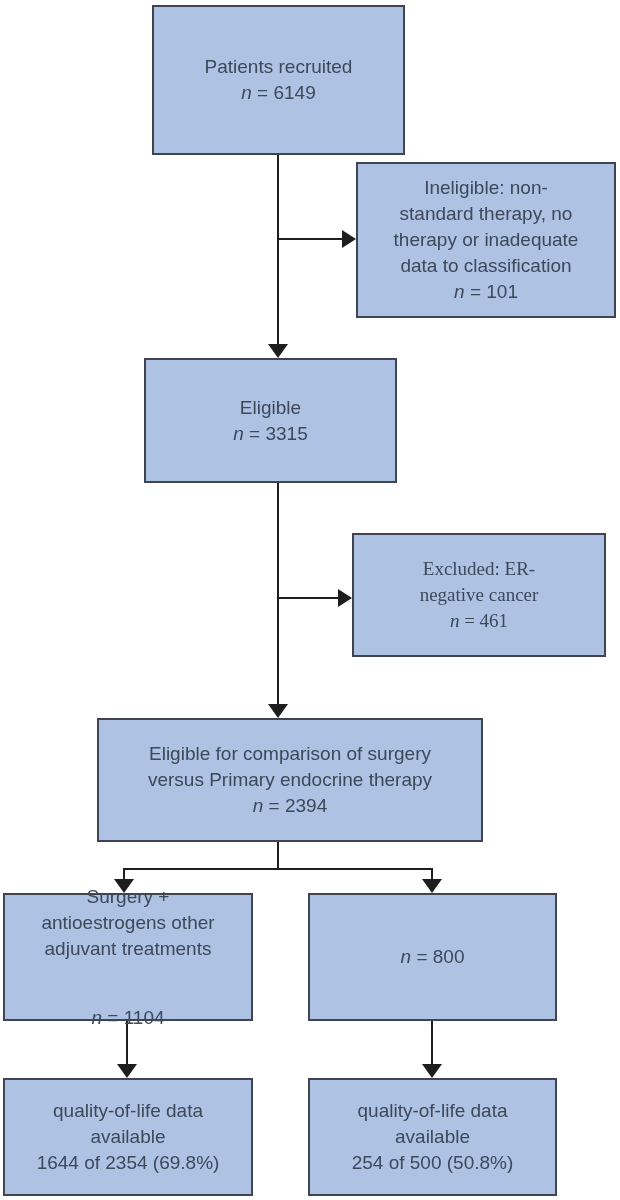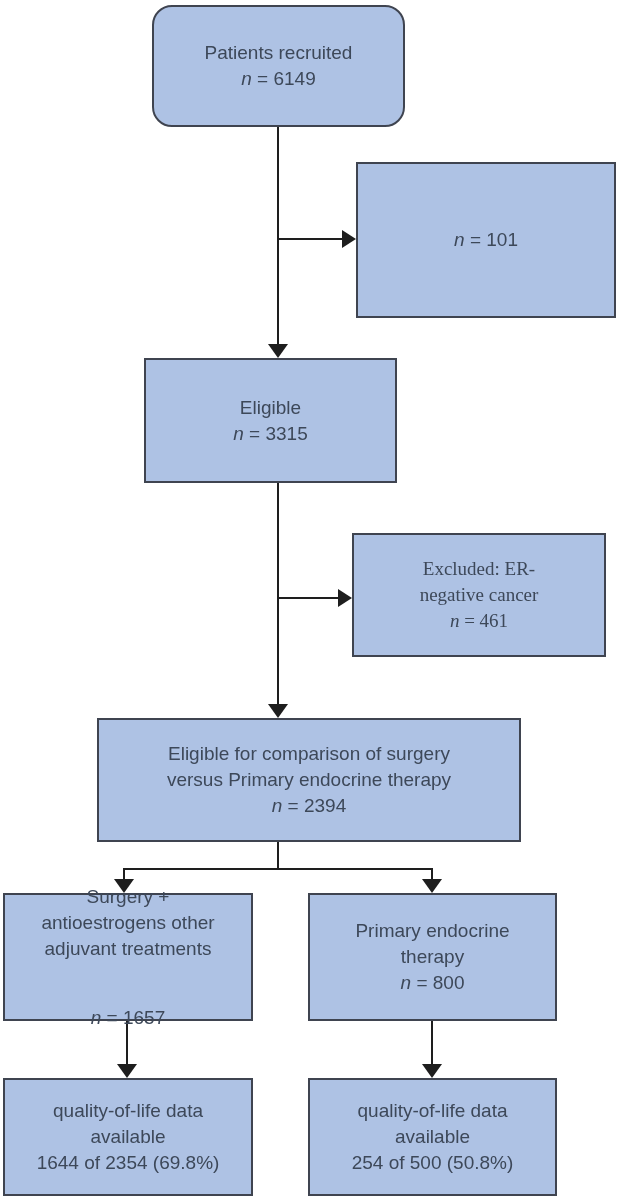--- a/index.html
+++ b/index.html
@@ -28,25 +28,25 @@
     align-items:center;
     justify-content:center;
     text-align:center;
     font-size:19px;
     line-height:26px;
     padding:4px 6px;
   }
   .label{white-space:pre-line;}
   .nline i{font-style:italic;}
   
-  .b-recruited  {left:152px; top:5px;    width:253px; height:122px;border-radius:20px;}
+  .b-recruited  {left:152px; top:5px;    width:253px; height:150px;}
   .b-ineligible {left:356px; top:162px;  width:260px; height:156px;}
   .b-eligible   {left:144px; top:358px;  width:253px; height:125px;}
   .b-excluded   {left:352px; top:533px;  width:254px; height:124px;font-family:Liberation Serif, serif;}
-  .b-comparison {left:97px;  top:718px;  width:424px; height:124px;}
+  .b-comparison {left:97px;  top:718px;  width:386px; height:124px;}
   .b-surgery    {left:3px;   top:893px;  width:250px; height:128px;gap:43px;}
   .b-endocrine  {left:308px; top:893px;  width:249px; height:128px;}
   .b-qol-surg   {left:3px;   top:1078px; width:250px; height:118px;}
   .b-qol-endo   {left:308px; top:1078px; width:249px; height:118px;}
   
   .vline{position:absolute;width:2px;background:var(--arrow-color);}
   .hline{position:absolute;height:2px;background:var(--arrow-color);}
   .arrow-down{
     position:absolute;width:0;height:0;
     border-left:10px solid transparent;
@@ -89,20 +89,24 @@
 
   <div class="vline" style="left:431px;top:1021px;height:44px;"></div>
   <div class="arrow-down" style="left:422px;top:1064px;"></div>
 
   <div class="box b-recruited">
     <div class="label">Patients recruited</div>
     <div class="nline"><i>n</i> <span>= 6149</span></div>
   </div>
 
   <div class="box b-ineligible">
+    <div class="label">Ineligible: non-
+standard therapy, no
+therapy or inadequate
+data to classification</div>
     <div class="nline"><i>n</i> <span>= 101</span></div>
   </div>
 
   <div class="box b-eligible">
     <div class="label">Eligible</div>
     <div class="nline"><i>n</i> <span>= 3315</span></div>
   </div>
 
   <div class="box b-excluded">
     <div class="label">Excluded: ER-
@@ -113,26 +117,24 @@
   <div class="box b-comparison">
     <div class="label">Eligible for comparison of surgery
 versus Primary endocrine therapy</div>
     <div class="nline"><i>n</i> <span>= 2394</span></div>
   </div>
 
   <div class="box b-surgery">
     <div class="label">Surgery +
 antioestrogens other
 adjuvant treatments</div>
-    <div class="nline"><i>n</i> <span>= 1657</span></div>
+    <div class="nline"><i>n</i> <span>= 1104</span></div>
   </div>
 
   <div class="box b-endocrine">
-    <div class="label">Primary endocrine
-therapy</div>
     <div class="nline"><i>n</i> <span>= 800</span></div>
   </div>
 
   <div class="box b-qol-surg">
     <div class="label">quality-of-life data
 available
 1644 of 2354 (69.8%)</div>
   </div>
 
   <div class="box b-qol-endo">

